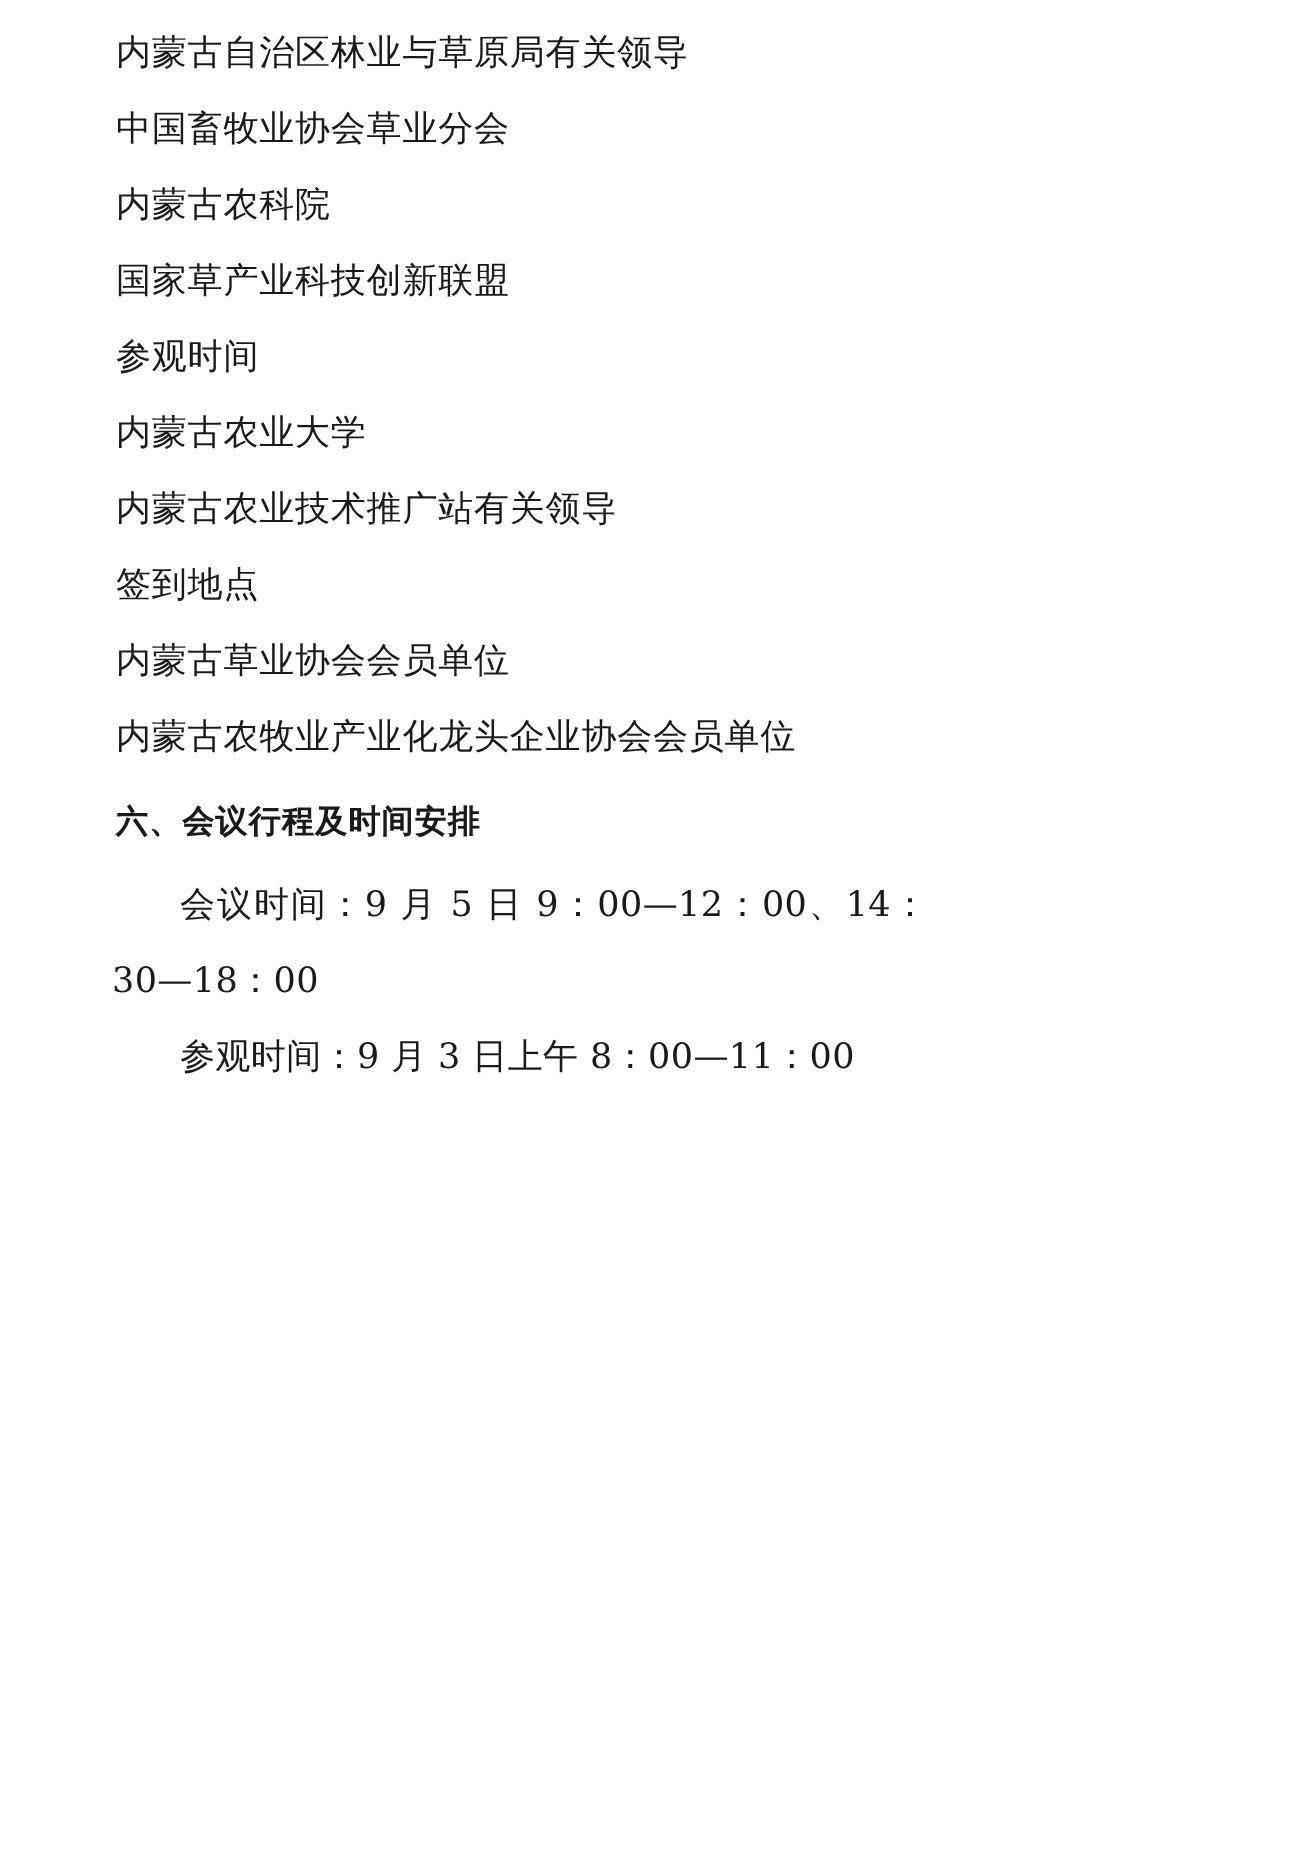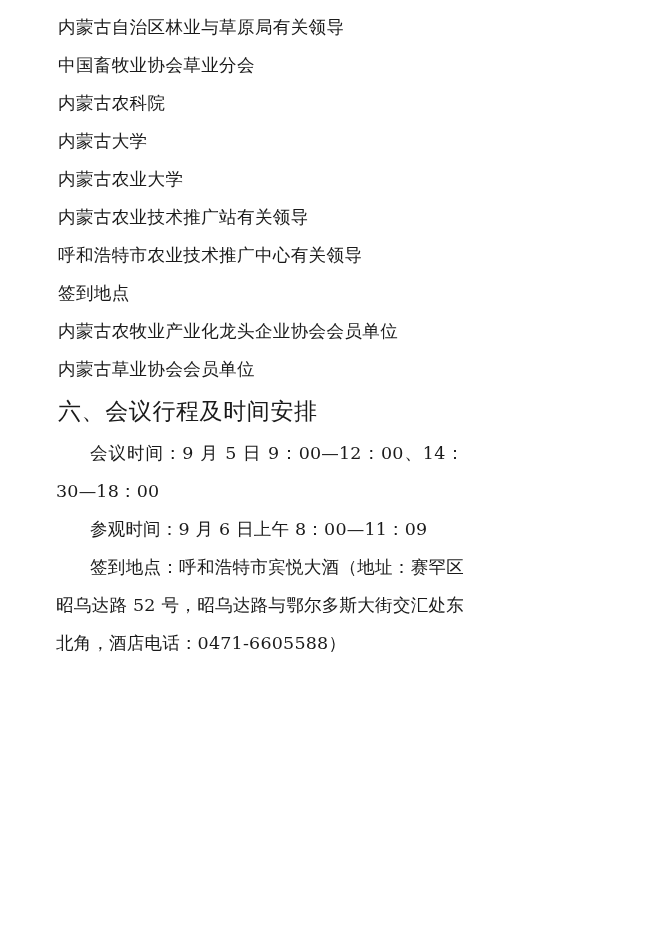--- a/index.html
+++ b/index.html
@@ -25,22 +25,22 @@
     font-size: 17.5px;
     line-height: 38px;
     letter-spacing: 0.4px;
     white-space: nowrap;
   }
   .indent1 {
     text-indent: 0;
     padding-left: 2px;
   }
   .heading {
-    font-size: 23px;
-    font-weight: normal;
+    font-size: 16px;
+    font-weight: bold;
     line-height: 46px;
     letter-spacing: 0.6px;
     padding-left: 2px;
   }
   .para {
     font-size: 17.5px;
     line-height: 38px;
     letter-spacing: 0.2px;
     text-align: justify;
     text-justify: inter-ideograph;
@@ -52,31 +52,30 @@
 </style>
 </head>
 <body>
 
 <div class="page">
 
   <div class="block-list">
     <div class="line indent1">内蒙古自治区林业与草原局有关领导</div>
     <div class="line indent1">中国畜牧业协会草业分会</div>
     <div class="line indent1">内蒙古农科院</div>
-    <div class="line indent1">内蒙古大学</div>
+    <div class="line indent1">国家草产业科技创新联盟</div>
+    <div class="line indent1">参观时间</div>
     <div class="line indent1">内蒙古农业大学</div>
     <div class="line indent1">内蒙古农业技术推广站有关领导</div>
-    <div class="line indent1">呼和浩特市农业技术推广中心有关领导</div>
     <div class="line indent1">签到地点</div>
+    <div class="line indent1">内蒙古草业协会会员单位</div>
     <div class="line indent1">内蒙古农牧业产业化龙头企业协会会员单位</div>
-    <div class="line indent1">内蒙古草业协会会员单位</div>
   </div>
 
   <div class="heading">六、会议行程及时间安排</div>
 
   <div class="block-list">
     <div class="para">会议时间：9 月 5 日 9：00—12：00、14：30—18：00</div>
-    <div class="para">参观时间：9 月 6 日上午 8：00—11：09</div>
+    <div class="para">参观时间：9 月 3 日上午 8：00—11：00</div>
   </div>
 
-  <div class="para">签到地点：呼和浩特市宾悦大酒（地址：赛罕区昭乌达路 52 号，昭乌达路与鄂尔多斯大街交汇处东北角，酒店电话：0471-6605588）</div>
 
 </div>
 
 </body></html>

